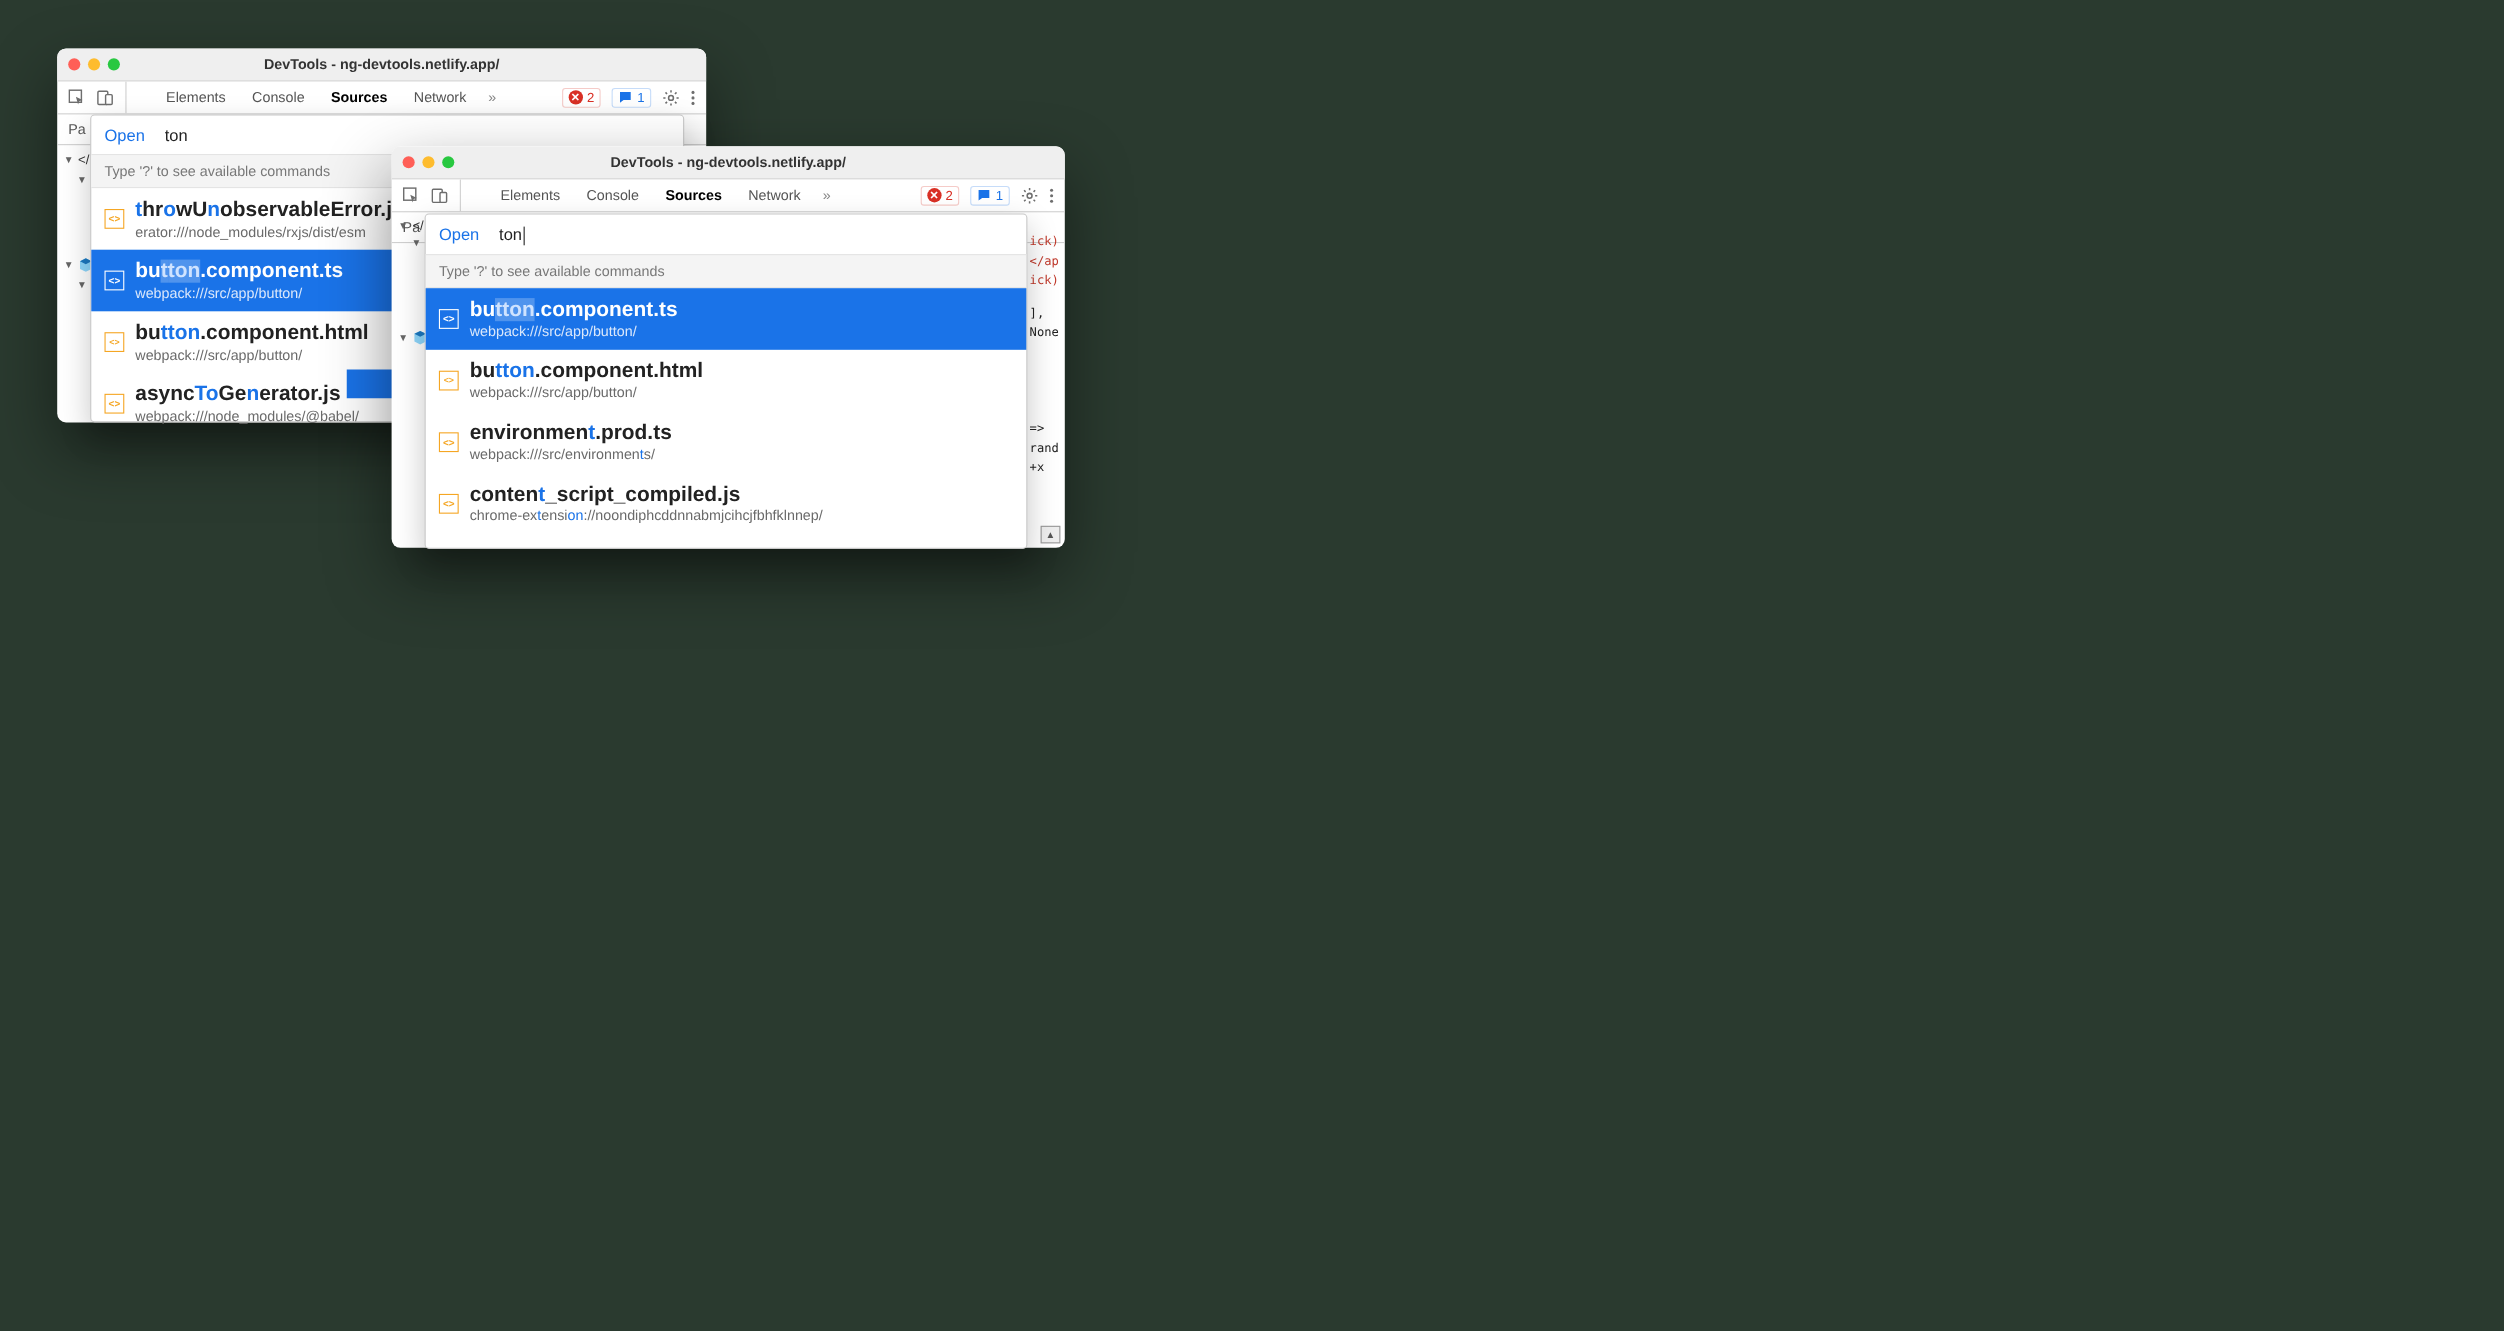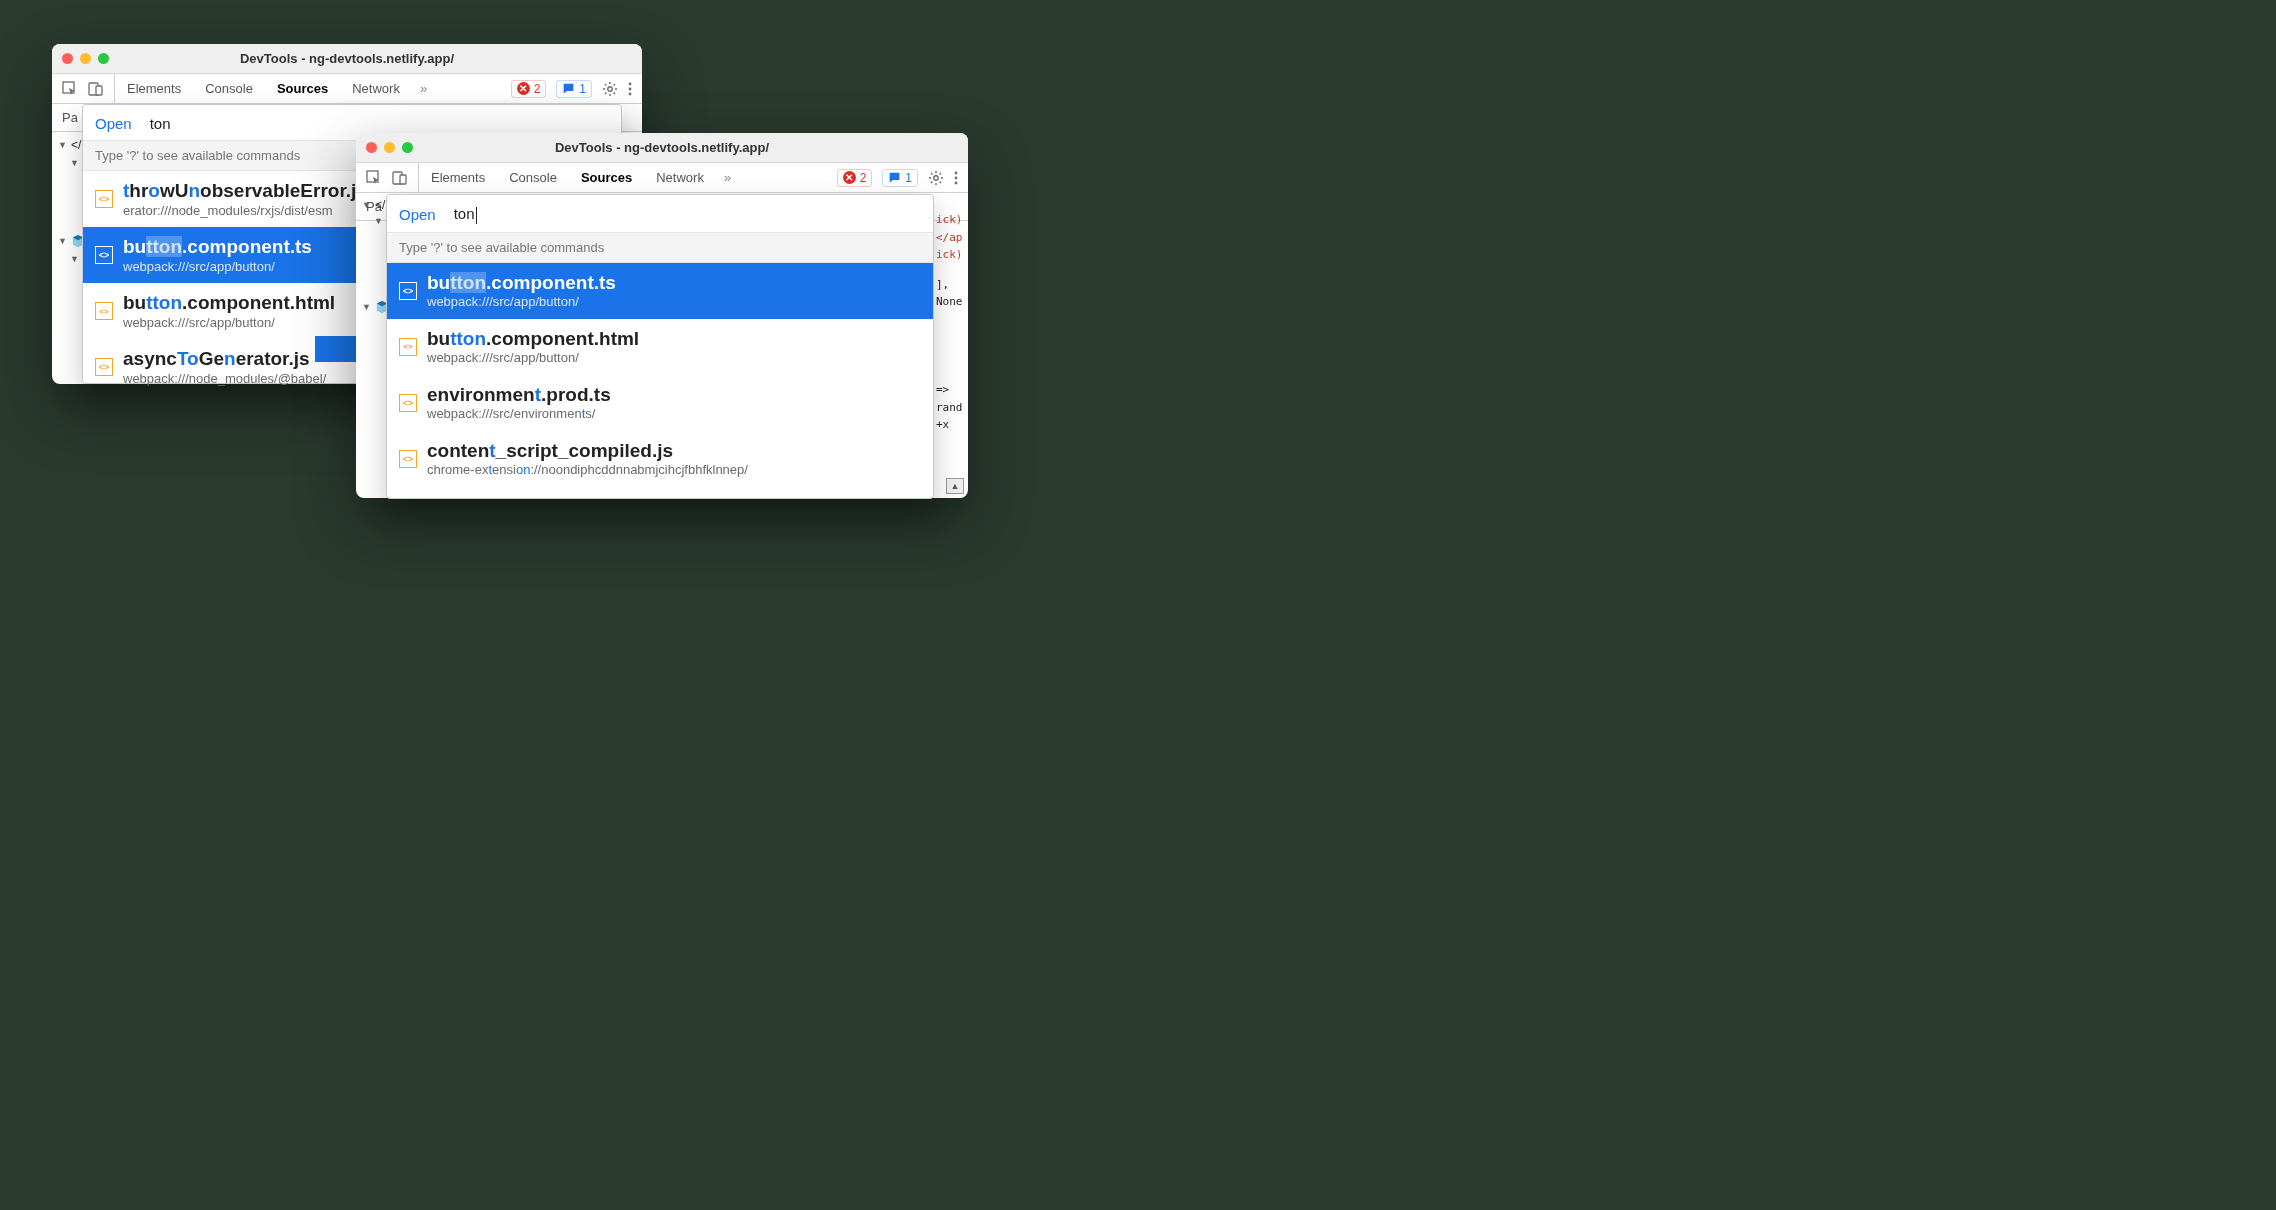--- a/index.html
+++ b/index.html
@@ -5,21 +5,21 @@
 * { box-sizing: border-box; margin: 0; padding: 0; }
 body { font-family: -apple-system, BlinkMacSystemFont, "Segoe UI", Helvetica, Arial, sans-serif; background: #2a3a2f; width: 1517px; height: 807px; position: relative; overflow: hidden; }
 .window { position: absolute; background: #fff; border-radius: 8px; box-shadow: 0 25px 60px rgba(0,0,0,0.45); overflow: hidden; }
 .win-a { left: 52px; top: 44px; width: 590px; height: 340px; }
 .win-b { left: 356px; top: 133px; width: 612px; height: 365px; }
 .titlebar { height: 30px; background: #efefef; border-bottom: 1px solid #d7d7d7; display: flex; align-items: center; padding: 0 10px; position: relative; }
 .traffic { display: flex; gap: 7px; }
 .dot { width: 11px; height: 11px; border-radius: 50%; }
 .dot.r { background: #ff5f57; } .dot.y { background: #febc2e; } .dot.g { background: #28c840; }
 .title { position: absolute; left: 0; right: 0; text-align: center; font-size: 13px; font-weight: 600; color: #333; pointer-events: none; }
-.toolbar { height: 30px; border-bottom: 1px solid #d0d0d0; display: flex; align-items: center; font-size: 13px; color: #555; }
+.toolbar { height: 30px; border-bottom: 1px solid #d0d0d0; display: flex; align-items: center; font-size: 13px; color: #555; gap: 24px; }
 .left-icons { display: flex; align-items: center; padding: 0 10px; gap: 10px; border-right: 1px solid #d0d0d0; height: 100%; }
 .tabrow { display: flex; align-items: center; height: 100%; flex: 1; }
 .tab { padding: 0 12px; height: 100%; display: flex; align-items: center; color: #555; cursor: pointer; }
 .tab.active { color: #000; font-weight: 600; }
 .chev { padding: 0 8px; color: #888; }
 .right-icons { display: flex; align-items: center; gap: 10px; padding: 0 10px; }
 .badge { display: flex; align-items: center; gap: 4px; font-size: 12px; padding: 1px 5px; border-radius: 3px; }
 .badge.err { color: #d93025; border: 1px solid rgba(217,48,37,0.25); }
 .badge.errc { width: 13px; height: 13px; border-radius: 50%; background:#d93025; color:#fff; display:inline-flex; align-items:center; justify-content:center; font-size:10px; font-weight:700;}
 .badge.msg { color: #1a73e8; border: 1px solid rgba(26,115,232,0.25); }

